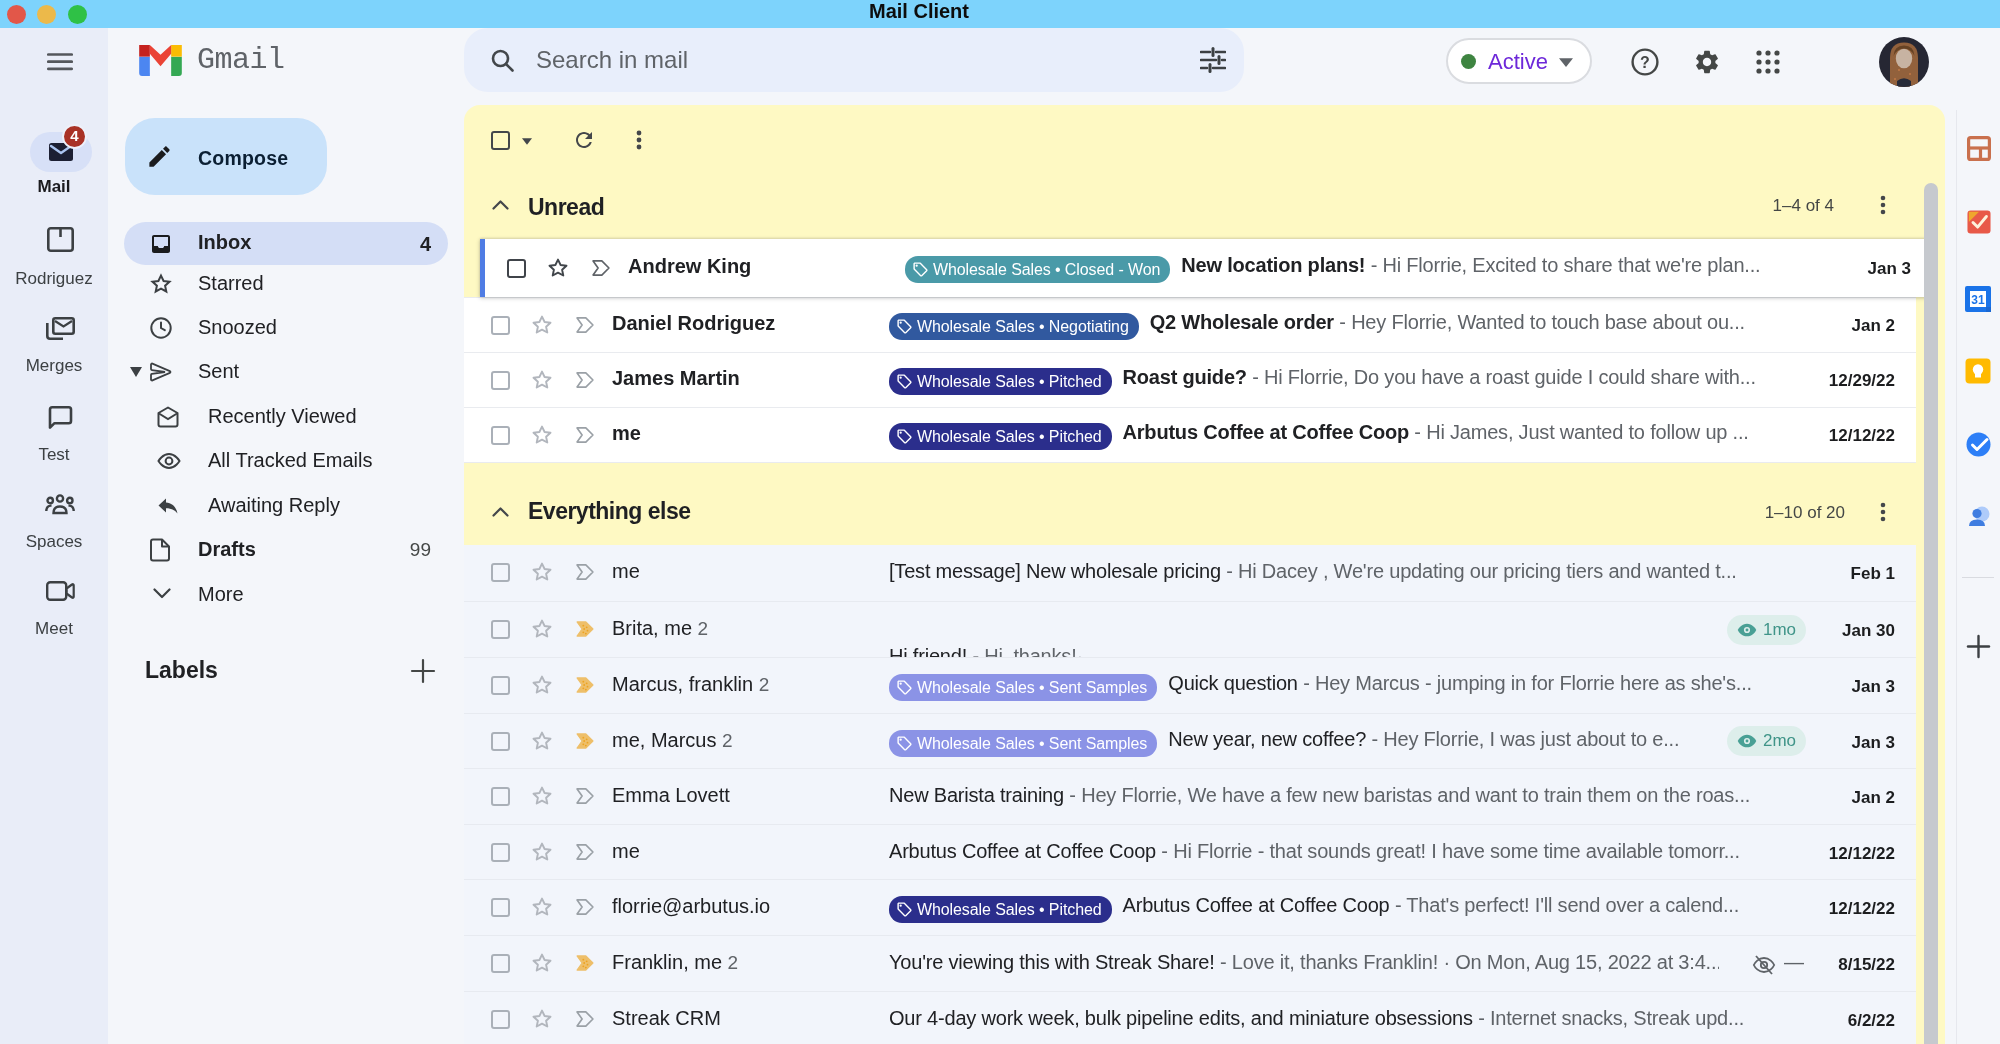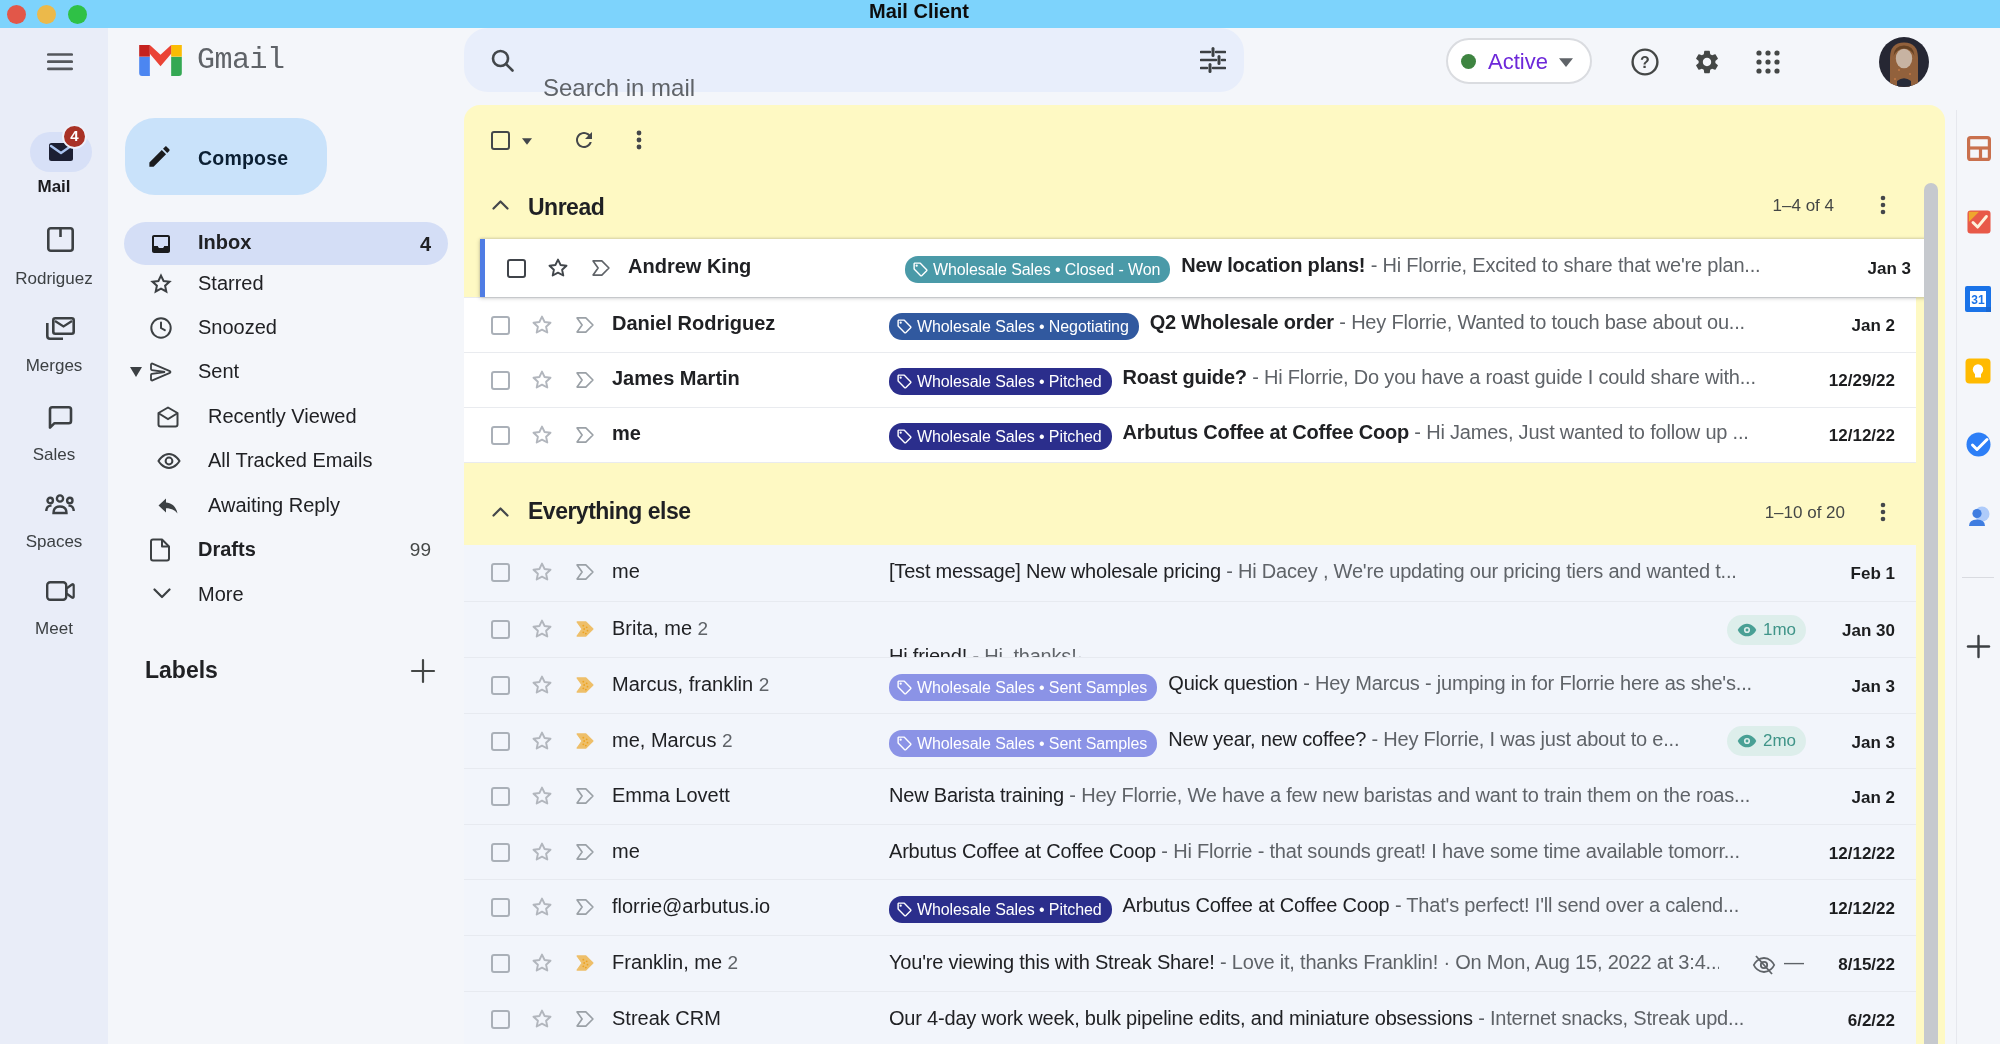--- a/index.html
+++ b/index.html
@@ -18,21 +18,21 @@
 
 
 #nav { position:absolute; left:108px; top:28px; width:352px; height:1016px; background:#f4f6fa; }
 .navitem { position:absolute; left:90px; font-size:20px; color:#202124; white-space:nowrap; }
 .navicon { position:absolute; left:41px; }
 .navcount { position:absolute; font-size:20px; font-weight:bold; color:#202124; text-align:right; }
 
 
 #content { position:absolute; left:460px; top:28px; width:1496px; height:1016px; background:#f4f6fa; }
 #search { position:absolute; left:4px; top:0px; width:780px; height:64px; background:#e8eefb; border-radius:24px; }
-#searchtext { position:absolute; left:83px; top:18px; font-size:24px; color:#5f6368;margin-top:28px; }
+#searchtext { position:absolute; left:76px; top:18px; font-size:24px; color:#5f6368; }
 
 #card { position:absolute; left:4px; top:77px; width:1481px; height:939px; background:#fef9c3; border-radius:16px 16px 0 0; }
 
 .row { position:absolute; left:0px; width:1452px; height:56px; background:#f2f5fb; }
 .rowsep { border-top:1px solid #e7eaf0;text-decoration:underline; }
 .sectitle { position:absolute; left:64px; font-size:23px; font-weight:bold; color:#1f2023; letter-spacing:-0.5px; }
 .seccount { position:absolute; font-size:17px; color:#444746; text-align:right; }
 
 .cb { position:absolute; width:19px; height:19px; border:2px solid #40444a; border-radius:3px; }
 .cb.lt { border-color:#aab0b8; }
@@ -86,21 +86,21 @@
   <svg class="abs" style="left:46px; top:289px;" width="29" height="25" viewBox="0 0 29 25">
     <rect x="7.3" y="1.3" width="20.4" height="15.4" rx="2" fill="none" stroke="#3c4043" stroke-width="2.6"></rect>
     <path d="M9 4 L17.5 9.5 L26 4" fill="none" stroke="#3c4043" stroke-width="2.2"></path>
     <path d="M1.3 6 L1.3 19 Q1.3 21.7 4 21.7 L17 21.7" fill="none" stroke="#3c4043" stroke-width="2.6"></path>
   </svg>
   <div class="raillabel" style="top:328px;">Merges</div>
 
   <svg class="abs" style="left:48px; top:378px;" width="25" height="25" viewBox="0 0 25 25">
     <path d="M2 3.5 Q2 1.3 4.2 1.3 L20.8 1.3 Q23 1.3 23 3.5 L23 15 Q23 17.2 20.8 17.2 L6.5 17.2 L2 21.7 Z" fill="none" stroke="#3c4043" stroke-width="2.6" stroke-linejoin="round"></path>
   </svg>
-  <div class="raillabel" style="top:417px;">Sales</div>
+  <div class="raillabel" style="top:417px;">Test</div>
 
   <svg class="abs" style="left:45px; top:465px;" width="30" height="24" viewBox="0 0 30 24">
     <g fill="none" stroke="#3c4043" stroke-width="2.4">
       <circle cx="15" cy="5.5" r="3.1"></circle>
       <circle cx="5.2" cy="7.5" r="2.7"></circle>
       <circle cx="24.8" cy="7.5" r="2.7"></circle>
       <path d="M8.5 20 Q8.5 13.5 15 13.5 Q21.5 13.5 21.5 20 Z"></path>
       <path d="M1.3 18 Q1.5 12.3 6.5 12.7"></path>
       <path d="M28.7 18 Q28.5 12.3 23.5 12.7"></path>
     </g>

